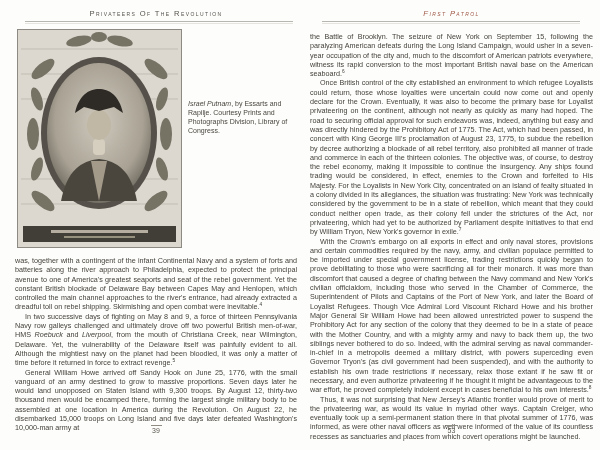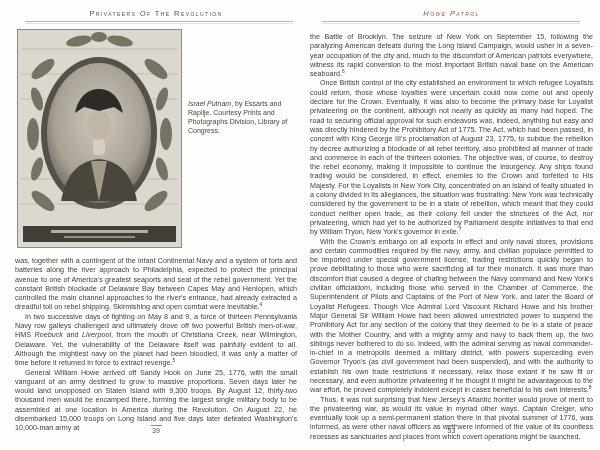--- a/index.html
+++ b/index.html
@@ -120,21 +120,21 @@
     <p>was, together with a contingent of the infant Continental Navy and a system of forts and batteries along the river approach to Philadelphia, expected to protect the principal avenue to one of America's greatest seaports and seat of the rebel government. Yet the constant British blockade of Delaware Bay between Capes May and Henlopen, which controlled the main channel approaches to the river's entrance, had already extracted a dreadful toll on rebel shipping. Skirmishing and open combat were inevitable.<sup>4</sup></p>
     <p class="indent">In two successive days of fighting on May 8 and 9, a force of thirteen Pennsylvania Navy row galleys challenged and ultimately drove off two powerful British men-of-war, HMS <i>Roebuck</i> and <i>Liverpool</i>, from the mouth of Christiana Creek, near Wilmington, Delaware. Yet, the vulnerability of the Delaware itself was painfully evident to all. Although the mightiest navy on the planet had been bloodied, it was only a matter of time before it returned in force to extract revenge.<sup>5</sup></p>
     <p class="indent">General William Howe arrived off Sandy Hook on June 25, 1776, with the small vanguard of an army destined to grow to massive proportions. Seven days later he would land unopposed on Staten Island with 9,300 troops. By August 12, thirty-two thousand men would be encamped there, forming the largest single military body to be assembled at one location in America during the Revolution. On August 22, he disembarked 15,000 troops on Long Island and five days later defeated Washington's 10,000-man army at</p>
   </div>
 
   <div class="folio left">
     <span class="folio-rule"></span>
     <span>39</span>
   </div>
 
-  <div class="running-head right">Howe Patrol</div>
+  <div class="running-head right">First Patrol</div>
   <div class="head-rule right"></div>
 
   <div class="body-text right">
     <p>the Battle of Brooklyn. The seizure of New York on September 15, following the paralyzing American defeats during the Long Island Campaign, would usher in a seven-year occupation of the city and, much to the discomfort of American patriots everywhere, witness its rapid conversion to the most important British naval base on the American seaboard.<sup>6</sup></p>
     <p class="indent">Once British control of the city established an environment to which refugee Loyalists could return, those whose loyalties were uncertain could now come out and openly declare for the Crown. Eventually, it was also to become the primary base for Loyalist privateering on the continent, although not nearly as quickly as many had hoped. The road to securing official approval for such endeavors was, indeed, anything but easy and was directly hindered by the Prohibitory Act of 1775. The Act, which had been passed, in concert with King George III's proclamation of August 23, 1775, to subdue the rebellion by decree authorizing a blockade of all rebel territory, also prohibited all manner of trade and commerce in each of the thirteen colonies. The objective was, of course, to destroy the rebel economy, making it impossible to continue the insurgency. Any ships found trading would be considered, in effect, enemies to the Crown and forfeited to His Majesty. For the Loyalists in New York City, concentrated on an island of fealty situated in a colony divided in its allegiances, the situation was frustrating: New York was technically considered by the government to be in a state of rebellion, which meant that they could conduct neither open trade, as their colony fell under the strictures of the Act, nor privateering, which had yet to be authorized by Parliament despite initiatives to that end by William Tryon, New York's governor in exile.<sup>7</sup></p>
     <p class="indent">With the Crown's embargo on all exports in effect and only naval stores, provisions and certain commodities required by the navy, army, and civilian populace permitted to be imported under special government license, trading restrictions quickly began to prove debilitating to those who were sacrificing all for their monarch. It was more than discomfort that caused a degree of chafing between the Navy command and New York's civilian officialdom, including those who served in the Chamber of Commerce, the Superintendent of Pilots and Captains of the Port of New York, and later the Board of Loyalist Refugees. Though Vice Admiral Lord Viscount Richard Howe and his brother Major General Sir William Howe had been allowed unrestricted power to suspend the Prohibitory Act for any section of the colony that they deemed to be in a state of peace with the Mother Country, and with a mighty army and navy to back them up, the two siblings never bothered to do so. Indeed, with the admiral serving as naval commander-in-chief in a metropolis deemed a military district, with powers superceding even Governor Tryon's (as civil government had been suspended), and with the authority to establish his own trade restrictions if necessary, relax those extant if he saw fit or necessary, and even authorize privateering if he thought it might be advantageous to the war effort, he proved completely indolent except in cases beneficial to his own interests.<sup>8</sup></p>
     <p class="indent">Thus, it was not surprising that New Jersey's Atlantic frontier would prove of merit to the privateering war, as would its value in myriad other ways. Captain Creiger, who eventually took up a semi-permanent station there in that pivotal summer of 1776, was informed, as were other naval officers as well were informed of the value of its countless recesses as sanctuaries and places from which covert operations might be launched.</p>
   </div>
 
   <div class="folio right">

